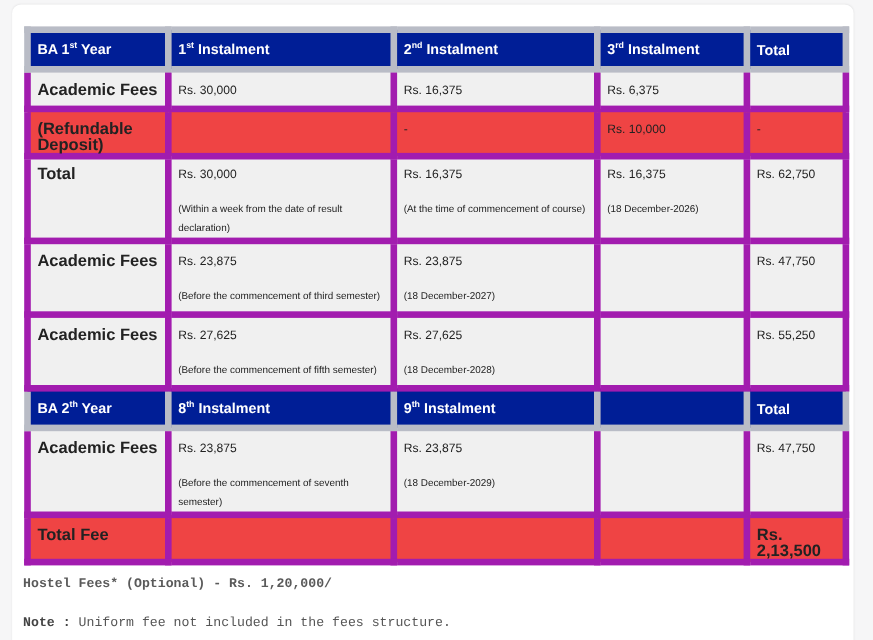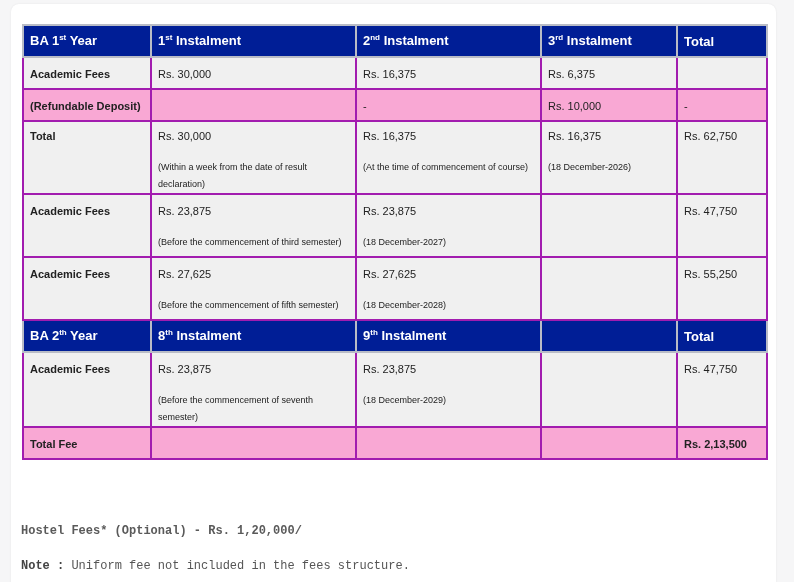--- a/index.html
+++ b/index.html
@@ -15,37 +15,37 @@
     box-shadow: 0 0 2px rgba(0,0,0,0.08);
   }
   table.fees {
     position: absolute; left: 22px; top: 24px;
     border-collapse: collapse;
     width: 744px;
     table-layout: fixed;
     font-size: 11px;
   }
   table.fees td {
-    border: 2px solid #a21caf;
+    border: 6px solid #a21caf;
     padding: 0 6px;
     vertical-align: top;
     background: #f0f0f0;
   }
   table.fees tr.head td {
     background: #001e96;
     color: #ffffff;
     font-weight: bold;
     font-size: 13px;
     height: 30px;
     vertical-align: middle;
     border-color: #b9bcc6;
   }
   table.fees tr.head sup { font-size: 8px; }
-  table.fees tr.white td { background: #f9a8d4; }
-  td.label { font-weight: bold; font-size: 11px; }
+  table.fees tr.white td { background: #ef4444; }
+  td.label { font-weight: bold; font-size: 15px; }
   td .amt { display: block; padding-top: 9px; line-height: 14px; }
   td .sub { display: block; font-size: 9px; line-height: 17px; margin-top: 16px; }
   tr.r-std td { height: 30px; }
   tr.r-std td .amt { padding-top: 9px; }
   tr.r-tall td { height: 62px; }
   tr.r-tall td .amt { padding-top: 7px; }
   tr.r-mid td { height: 61px; }
   .below { position: absolute; left: 21px; font-size: 12px; color: #555; font-family: Liberation Mono, monospace; }
   .hostel { top: 524px; font-weight: bold; color: #5a5a5a; }
   .note { top: 559px; color: #555; }

